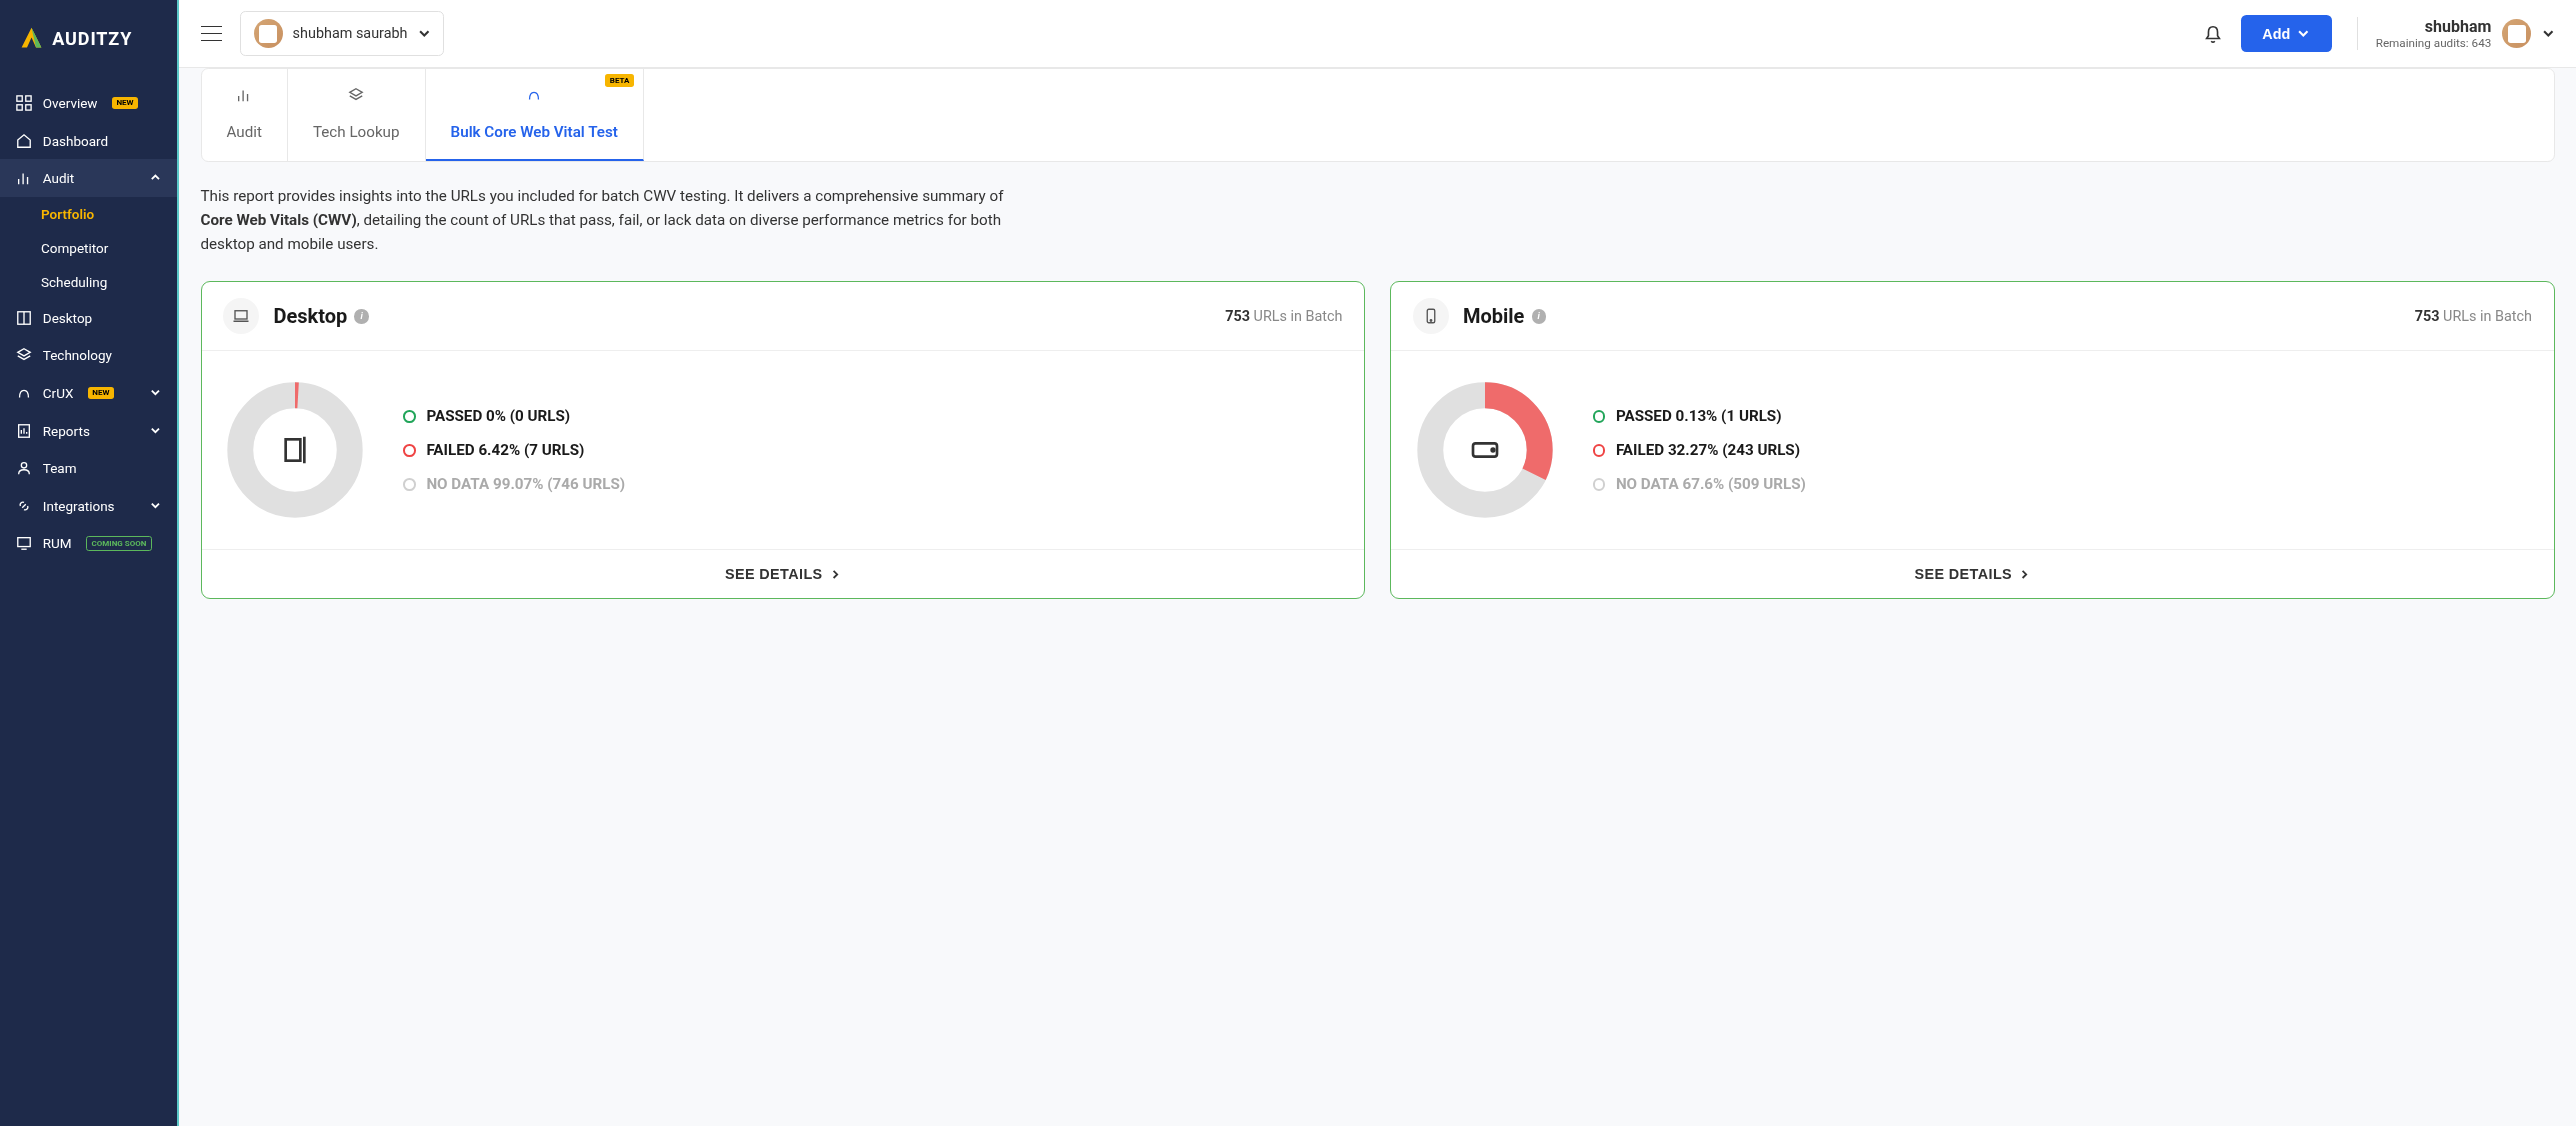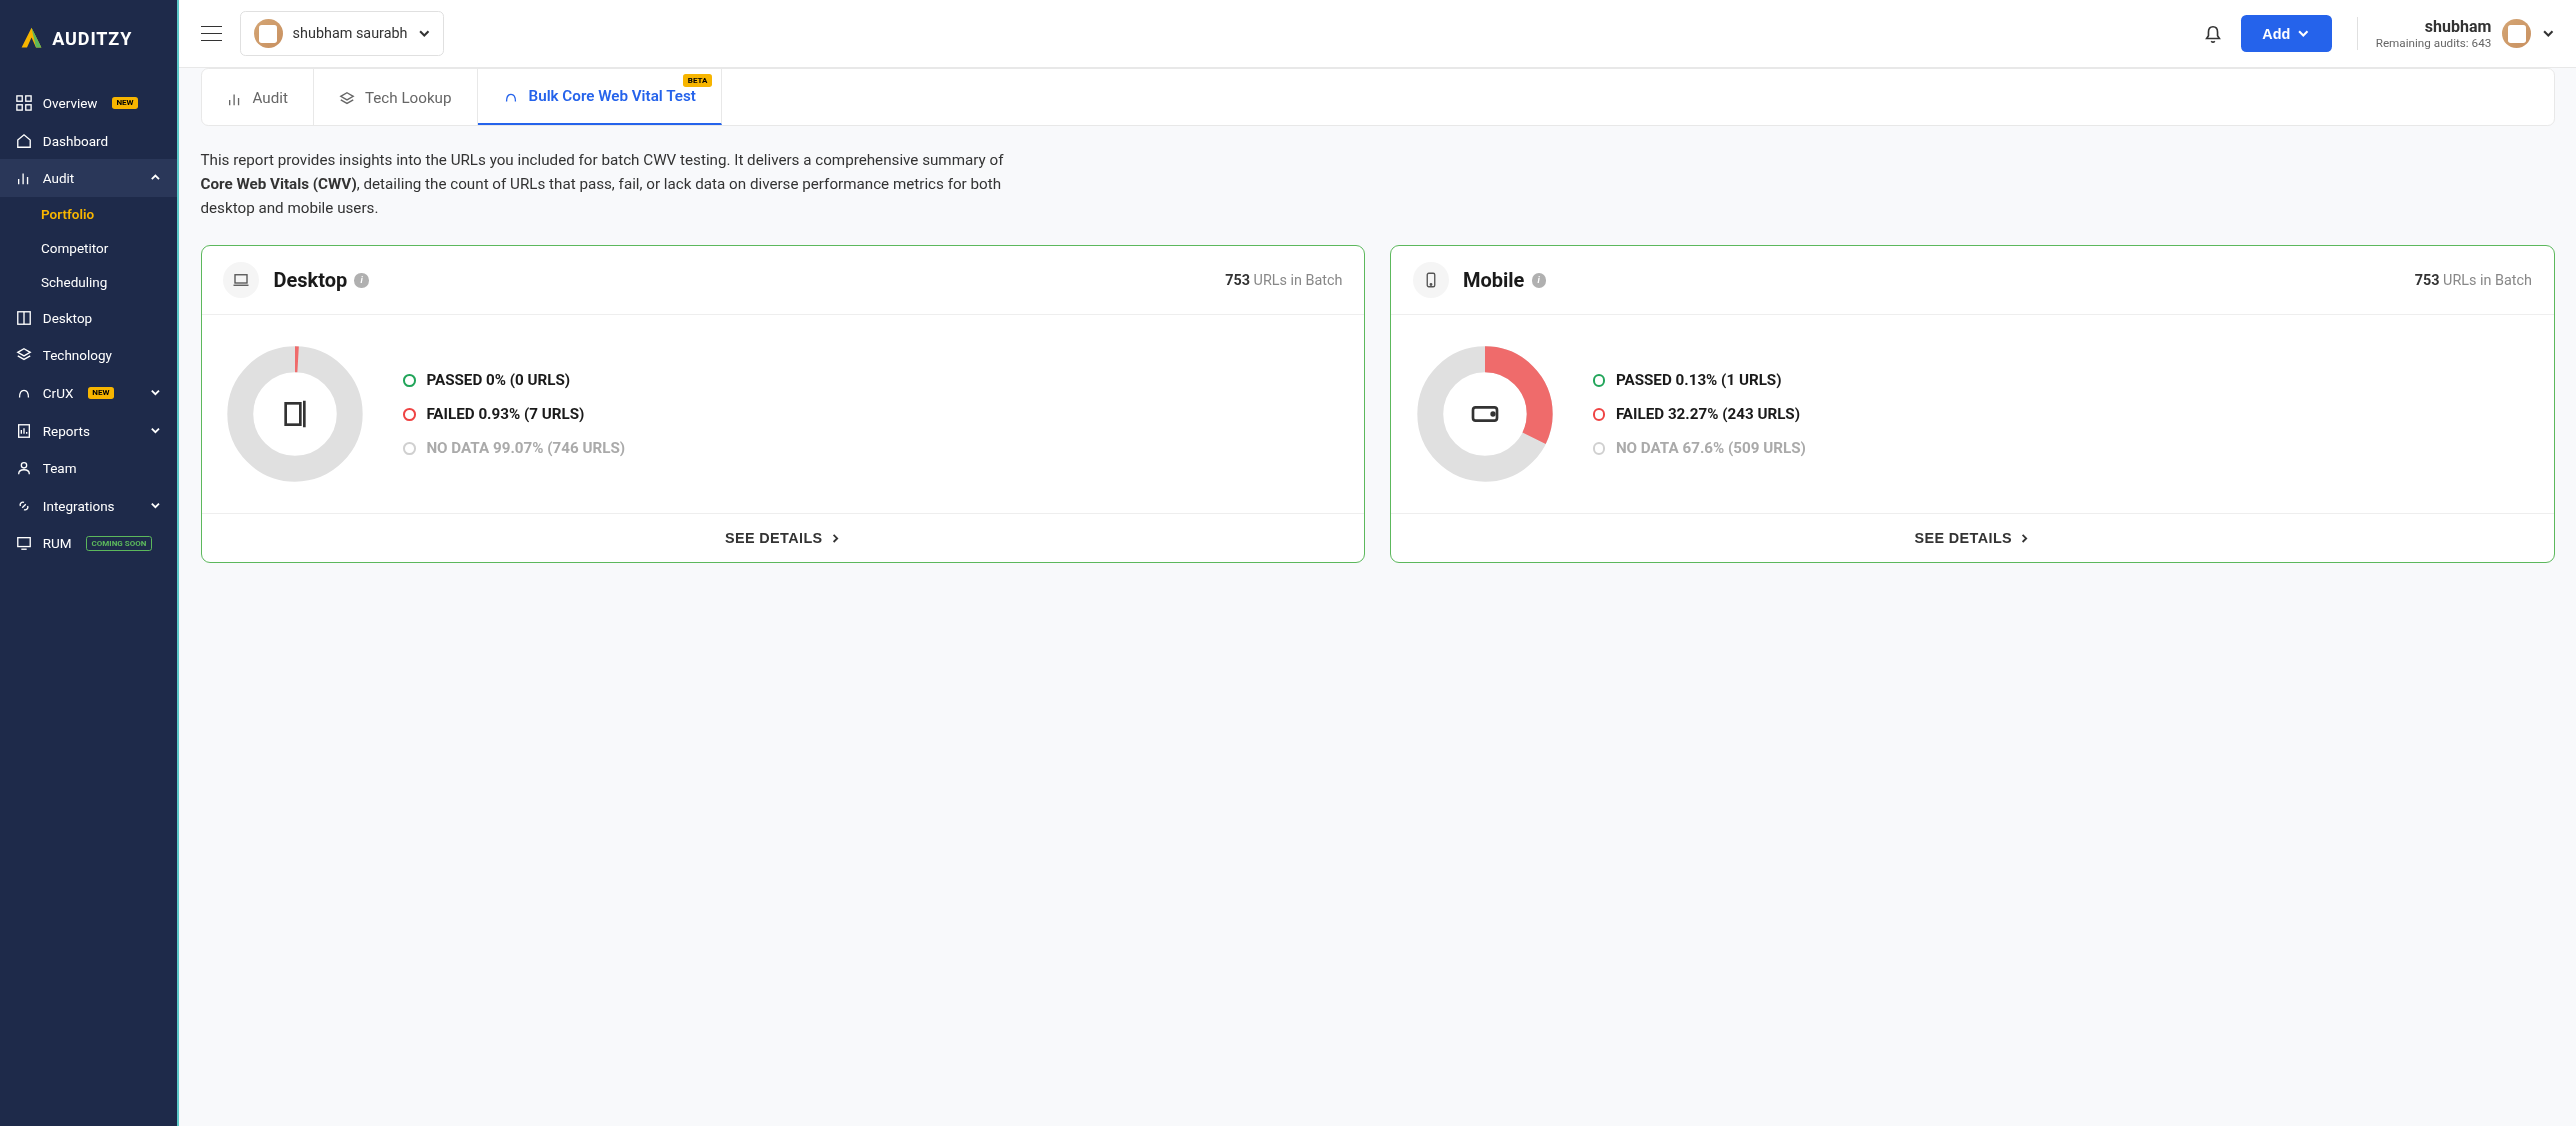--- a/index.html
+++ b/index.html
@@ -36,21 +36,21 @@
 .bell { width: 20px; height: 20px; cursor: pointer; }
 .add-btn { background: #2563eb; color: #fff; border: none; padding: 10.8px 21.5px; border-radius: 5.4px; font-size: 14.4px; font-weight: 600; cursor: pointer; display: flex; align-items: center; gap: 7.2px; }
 .user-info { display: flex; align-items: center; gap: 10.8px; padding-left: 18px; border-left: 0.9px solid #e0e0e0; margin-left: 7.2px; }
 .user-text { text-align: right; }
 .user-name { font-size: 16px; font-weight: 700; color: #333; }
 .user-sub { font-size: 11.7px; color: #666; }
 
 
 .content { flex: 1; overflow-y: auto; padding: 0 21.5px 21.5px; }
 .tabs { background: #fff; border: 0.9px solid #e8e8e8; border-radius: 7.2px; display: flex; margin-bottom: 21.5px; }
-.tab { padding: 18px 25px; display: flex; align-items: flex-end; gap: 10px; border-right: 0.9px solid #e8e8e8; cursor: pointer; font-size: 15.2px; color: #666; position: relative; }
+.tab { padding: 18px 25px; display: flex; align-items: center; gap: 20px; border-right: 0.9px solid #e8e8e8; cursor: pointer; font-size: 15.2px; color: #666; position: relative; flex-direction: column; }
 .tab.active { color: #2563eb; border-bottom: 2.7px solid #2563eb; }
 .tab-badge { background: #f7b500; color: #000; font-size: 8px; font-weight: 700; padding: 1.8px 4.5px; border-radius: 2.7px; position: absolute; top: 5.4px; right: 9px; }
 .tab-icon { width: 16px; height: 16px; }
 .tab-icon svg { width: 16px; height: 16px; }
 .desc { font-size: 15.2px; line-height: 1.6; color: #333; margin-bottom: 25px; max-width: 825px; }
 .desc strong { font-weight: 700; }
 .cards { display: flex; gap: 25px; }
 .card { flex: 1; border: 0.9px solid #5cb85c; border-radius: 9px; background: #fff; overflow: hidden; }
 .card-head { display: flex; align-items: center; padding: 16px 21.5px; border-bottom: 0.9px solid #eee; }
 .card-icon { width: 36px; height: 36px; border-radius: 50%; background: #f5f5f5; display: flex; align-items: center; justify-content: center; margin-right: 14.4px; }
@@ -298,21 +298,21 @@
                   </svg>
                 </div>
             </div>
             <div class="stats">
               <div class="stat">
                 <span class="stat-dot dot-pass"></span>
                 <span>PASSED 0% (0 URLS)</span>
               </div>
               <div class="stat">
                 <span class="stat-dot dot-fail"></span>
-                <span>FAILED 0.93% (7 URLS)</span>
+                <span>FAILED 6.42% (7 URLS)</span>
               </div>
               <div class="stat stat-nodata">
                 <span class="stat-dot dot-nodata"></span>
                 <span>NO DATA 99.07% (746 URLS)</span>
               </div>
             </div>
           </div>
           <div class="card-foot">
             <button class="details-btn">
               <span>SEE DETAILS</span>

